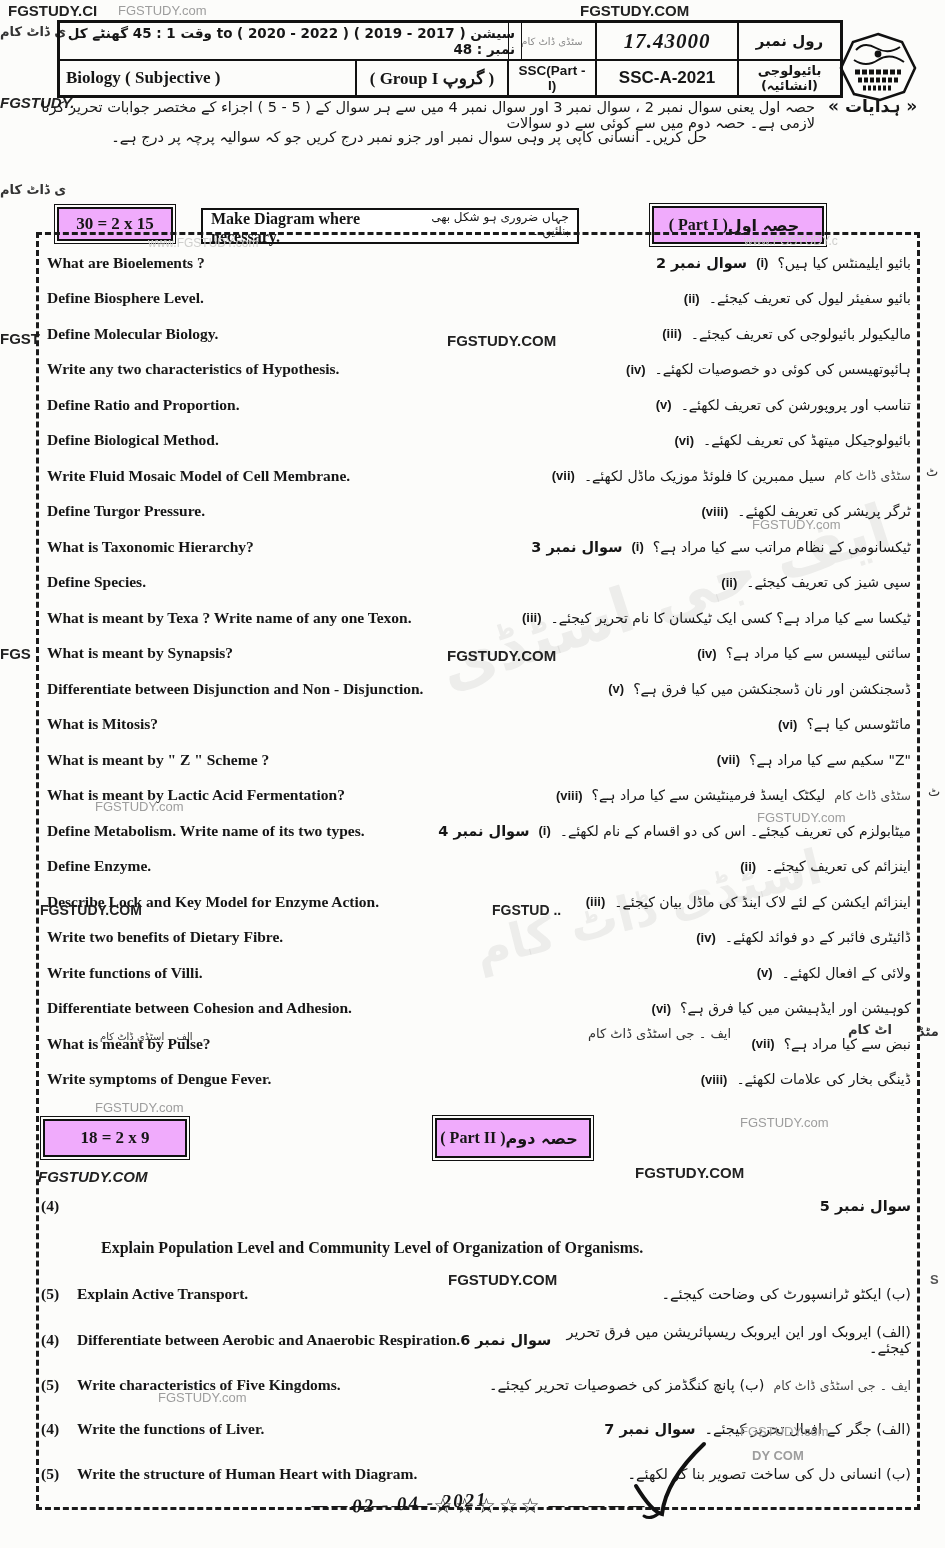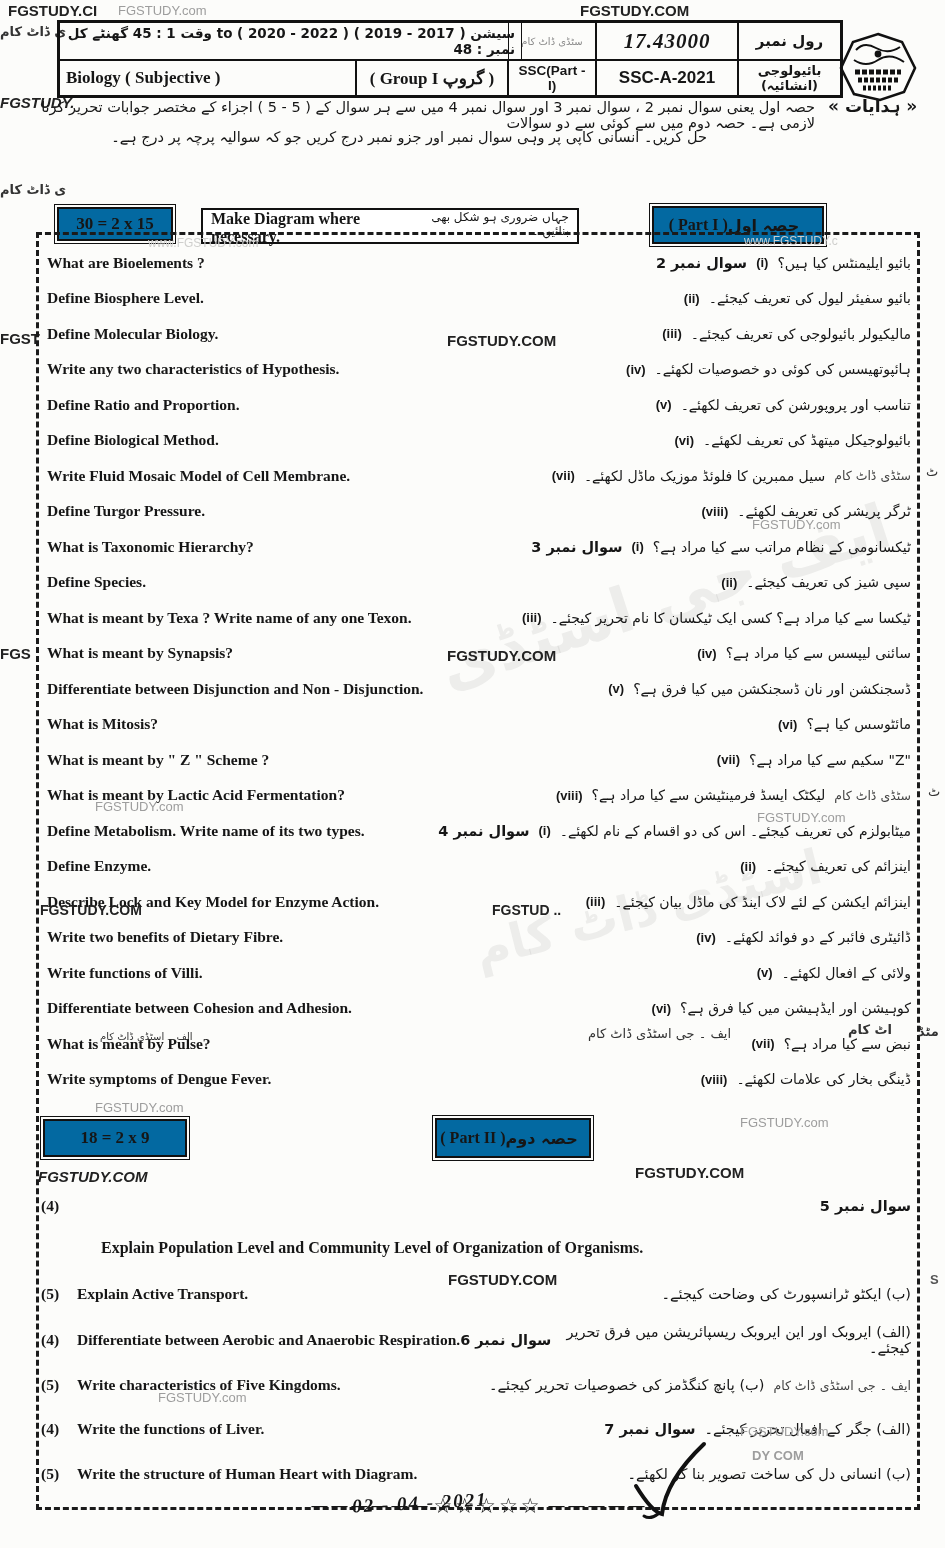--- a/index.html
+++ b/index.html
@@ -22,21 +22,21 @@
   .subj{font-size:17px;font-weight:bold;}
   .cell-c{justify-content:center;text-align:center;}
   .fragcell{font-size:10px;color:#8a8a8a;justify-content:center;}
   
   .instr1{position:absolute;top:99px;left:30px;right:26px;direction:rtl;
           font-family:"DejaVu Sans",sans-serif;font-size:14.5px;}
   .instr2{position:absolute;top:129px;left:0;right:238px;text-align:right;direction:rtl;
           font-family:"DejaVu Sans",sans-serif;font-size:14.5px;}
   .note{position:absolute;top:152px;left:113px;width:812px;font-size:15.5px;font-weight:600;line-height:1.35;}
   
-  .box2{border:2px solid #111;outline:1.5px solid #111;outline-offset:2.5px;background:#0369a1;
+  .box2{border:2px solid #111;outline:1.5px solid #111;outline-offset:2.5px;background:#f0abfc;
         display:flex;align-items:center;justify-content:center;}
   .b-marks1{position:absolute;left:57px;top:207px;width:112px;height:30px;font-size:17px;font-weight:bold;}
   .b-diagram{position:absolute;left:201px;top:208px;width:358px;height:32px;border:2px solid #111;background:#fff;
              display:flex;justify-content:space-between;padding:0 8px;}
   .b-diagram .den{font-size:16px;font-weight:bold;}
   .b-diagram .dur{font-family:"DejaVu Sans",sans-serif;font-size:12px;direction:rtl;}
   .b-part1{position:absolute;left:652px;top:206px;width:168px;height:34px;font-size:16px;font-weight:bold;}
   .b-part1 .urtxt,.b-part2 .urtxt{font-family:"DejaVu Sans",sans-serif;margin-right:8px;}
   
   .mainbox{position:absolute;left:36px;top:232px;width:884px;height:1278px;

